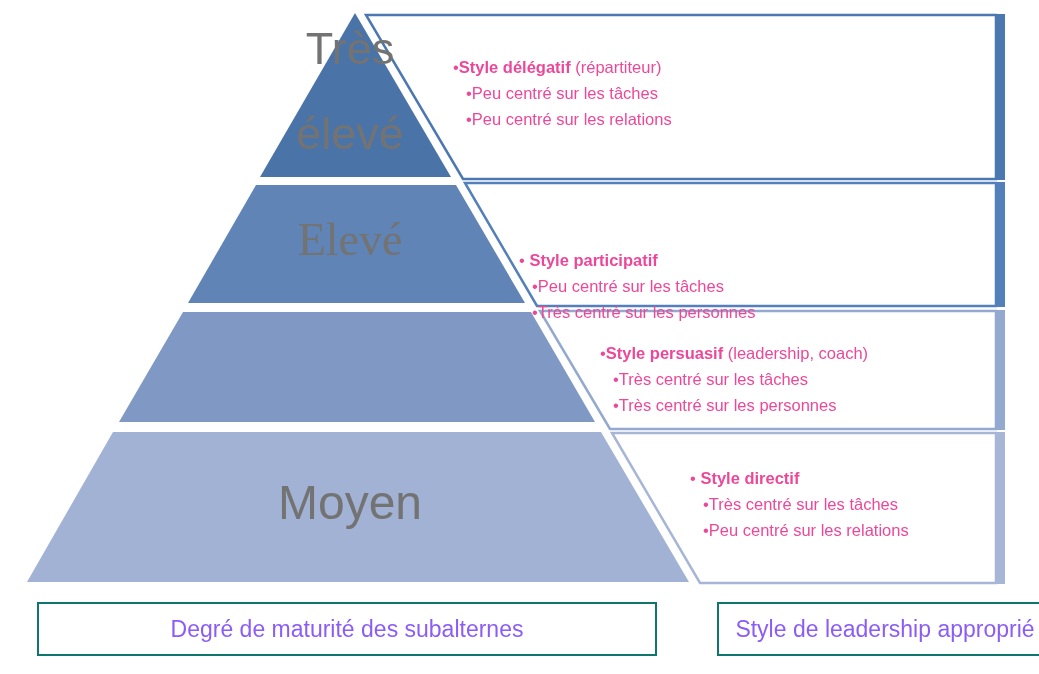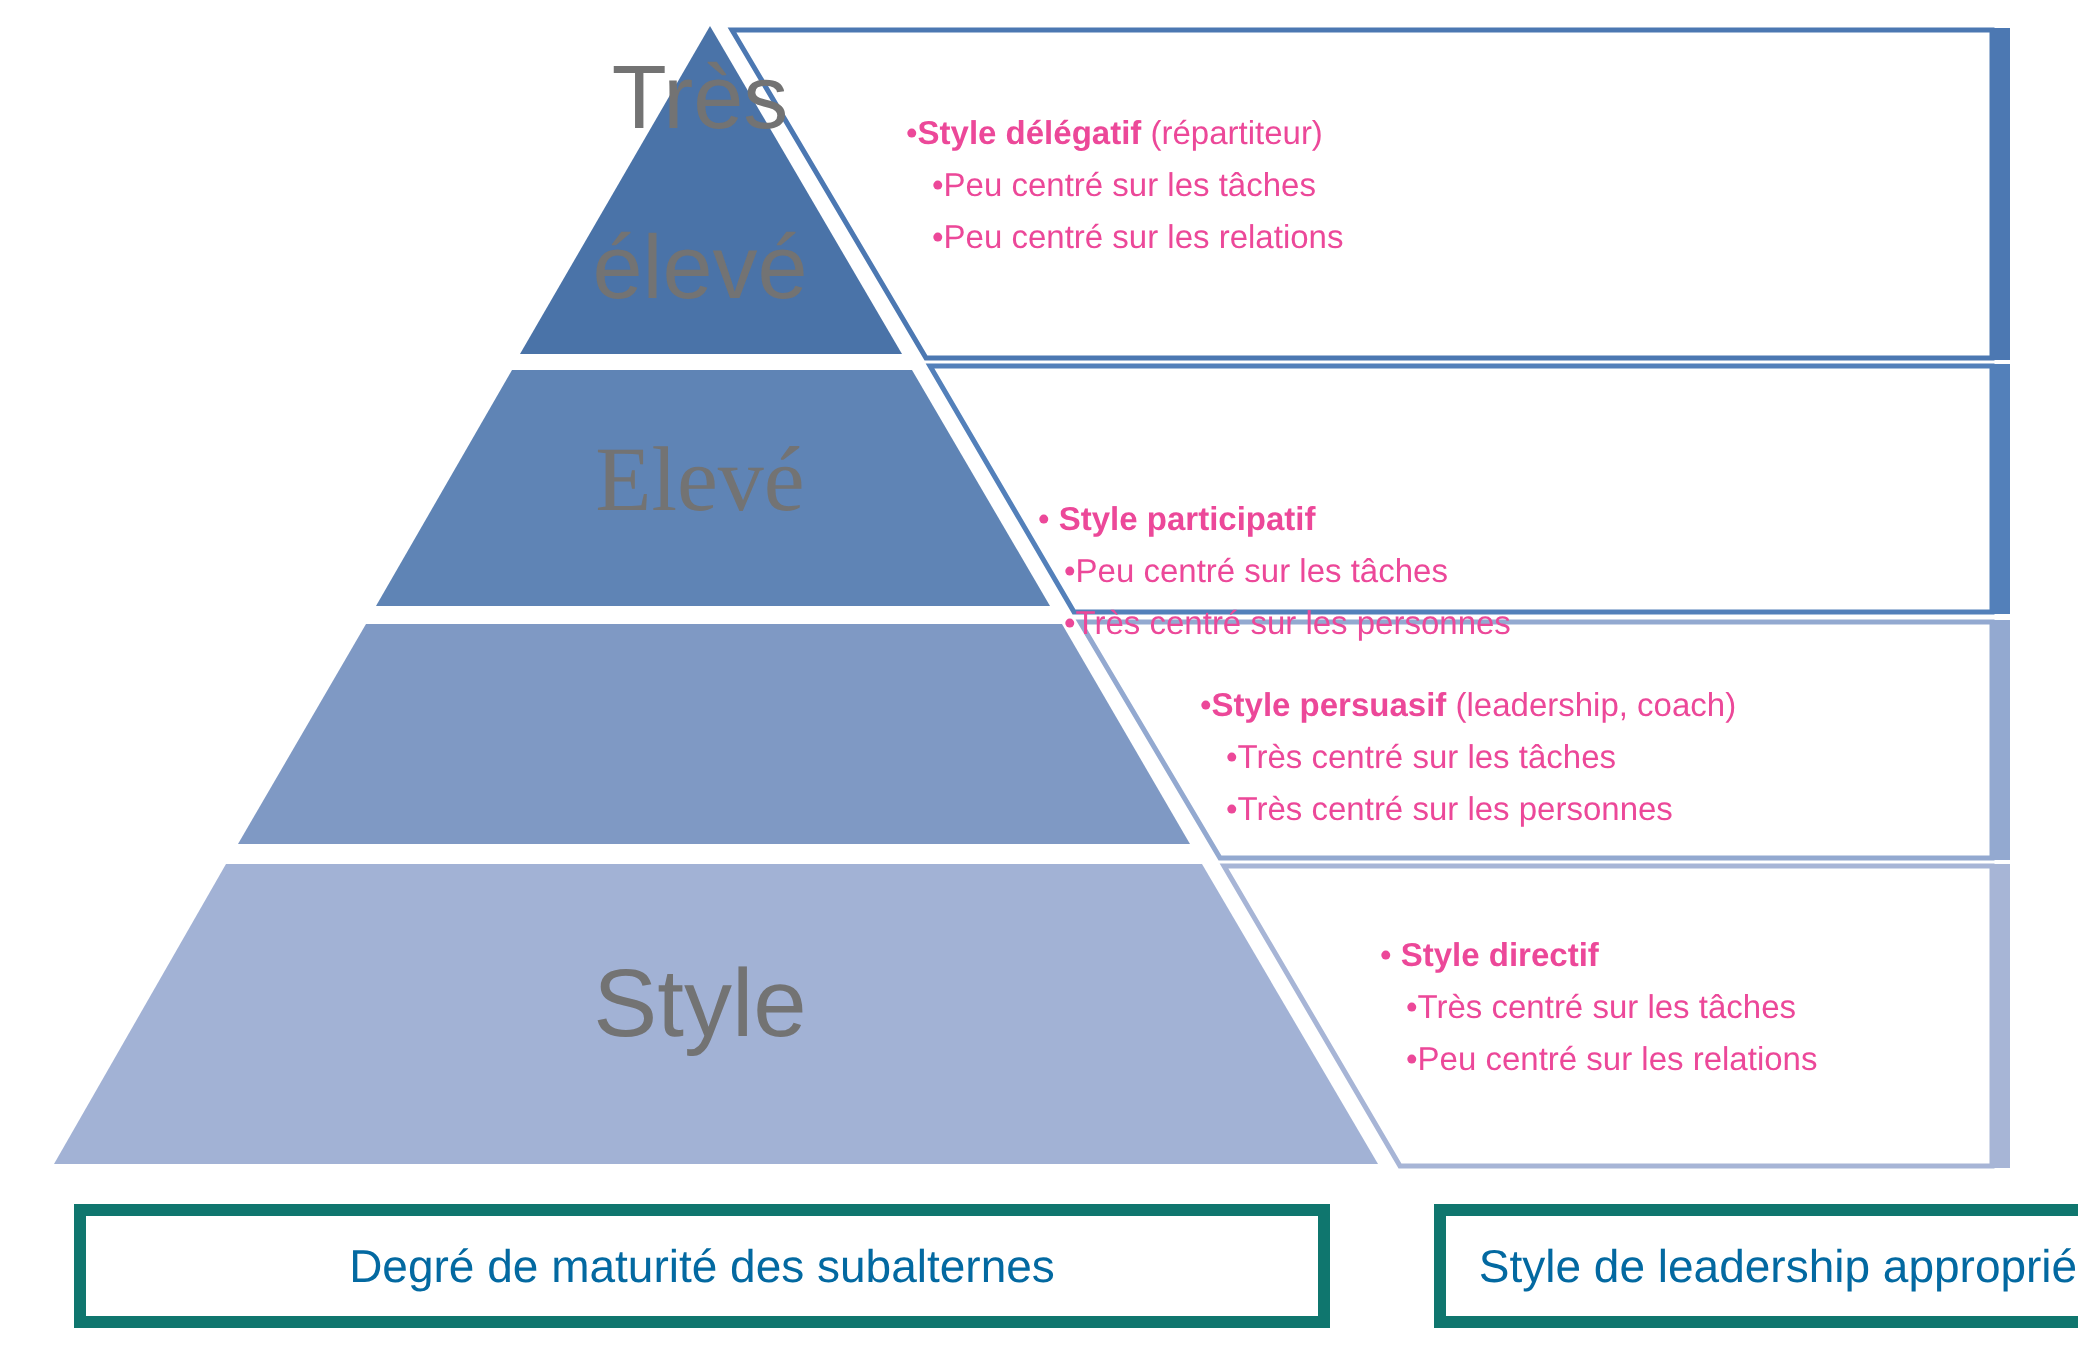--- a/index.html
+++ b/index.html
@@ -30,24 +30,24 @@
   }
   .box-title{font-weight:bold;}
   .box-item{padding-left:13px;}
   #box1-content{left:453px;top:54px;}
   #box2-content{left:519px;top:215px;margin-top:32px;}
   #box3-content{left:600px;top:340px;}
   #box4-content{left:690px;top:465px;}
   .footer-box{
     position:absolute;
     top:602px;height:50px;
-    border:6px solid #0f766e;
+    border:2px solid #0f766e;
     background:#ffffff;
     display:flex;align-items:center;justify-content:center;
-    font-size:23px;color:#0369a1;text-align:right;
+    font-size:23px;color:#8b5cf6;text-align:right;
   }
   #footer-left{left:37px;width:616px;}
   #footer-right{left:669px;width:332px;margin-left:48px;}
 </style>
 </head>
 <body>
 
 <div class="canvas">
 
   <svg class="shapes" width="1039" height="674" viewBox="0 0 1039 674">
@@ -64,21 +64,21 @@
 
     <rect x="995" y="14" width="10" height="166" fill="#4C78B2"></rect>
     <rect x="995" y="182" width="10" height="125" fill="#5380BA"></rect>
     <rect x="995" y="310" width="10" height="120" fill="#93A9D0"></rect>
     <rect x="995" y="432" width="10" height="152" fill="#A7B5D6"></rect>
   </svg>
 
   <div class="tier-label" id="tier1-label">Très
 élevé</div>
   <div class="tier-label" id="tier2-label">Elevé</div>
-  <div class="tier-label" id="tier4-label">Style</div>
+  <div class="tier-label" id="tier4-label">Moyen</div>
 
   <div class="box-content" id="box1-content">
     <div class="box-line"><span>•</span><span class="box-title">Style délégatif</span><span> (répartiteur)</span></div>
     <div class="box-line box-item"><span>•</span><span>Peu centré sur les tâches</span></div>
     <div class="box-line box-item"><span>•</span><span>Peu centré sur les relations</span></div>
   </div>
 
   <div class="box-content" id="box2-content">
     <div class="box-line"><span>• </span><span class="box-title">Style participatif</span><span></span></div>
     <div class="box-line box-item"><span>•</span><span>Peu centré sur les tâches</span></div>

